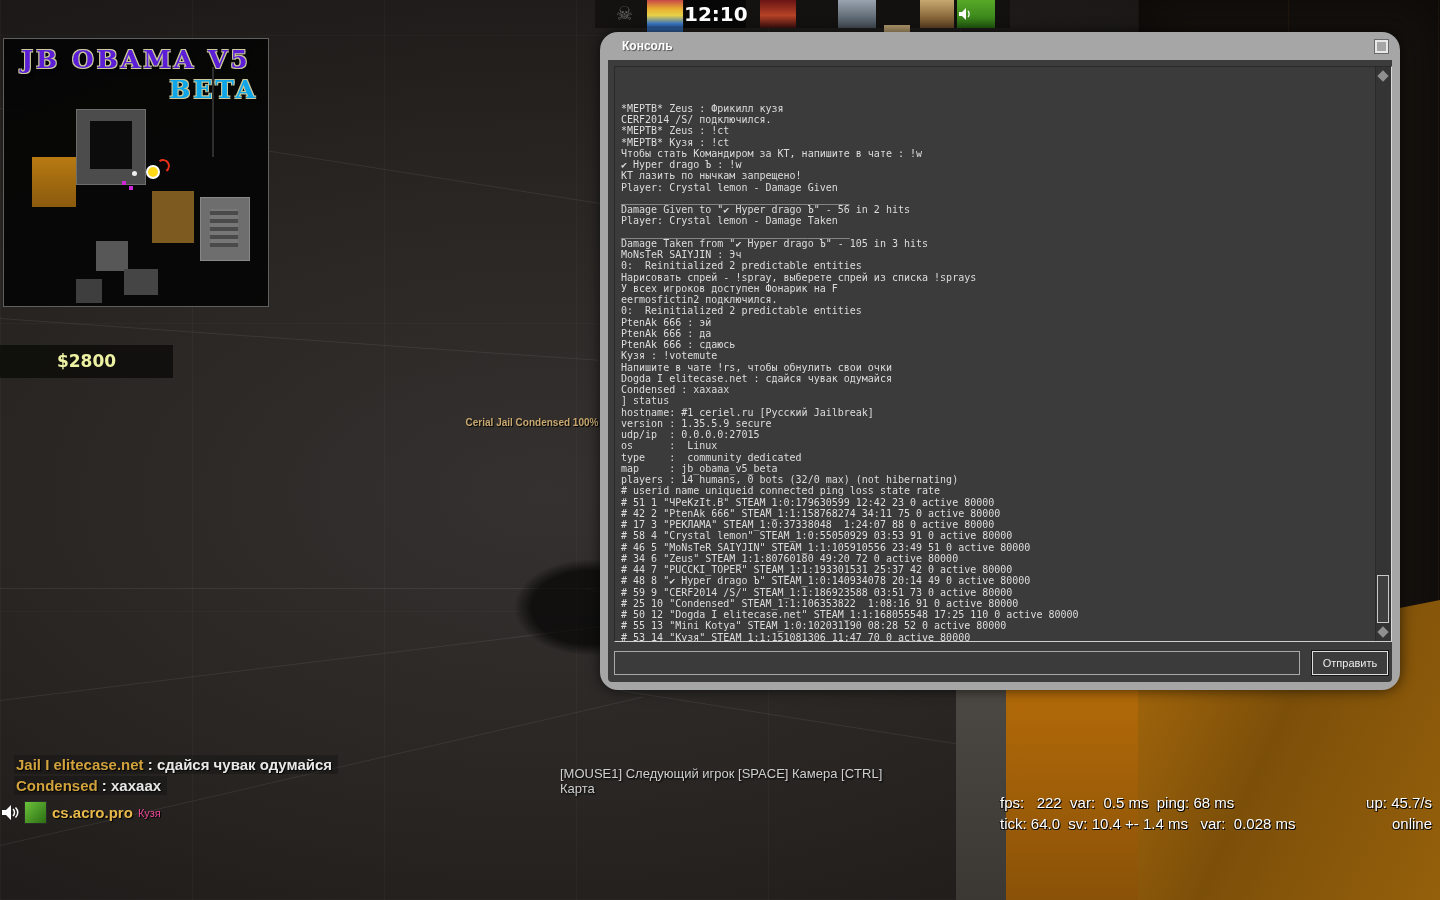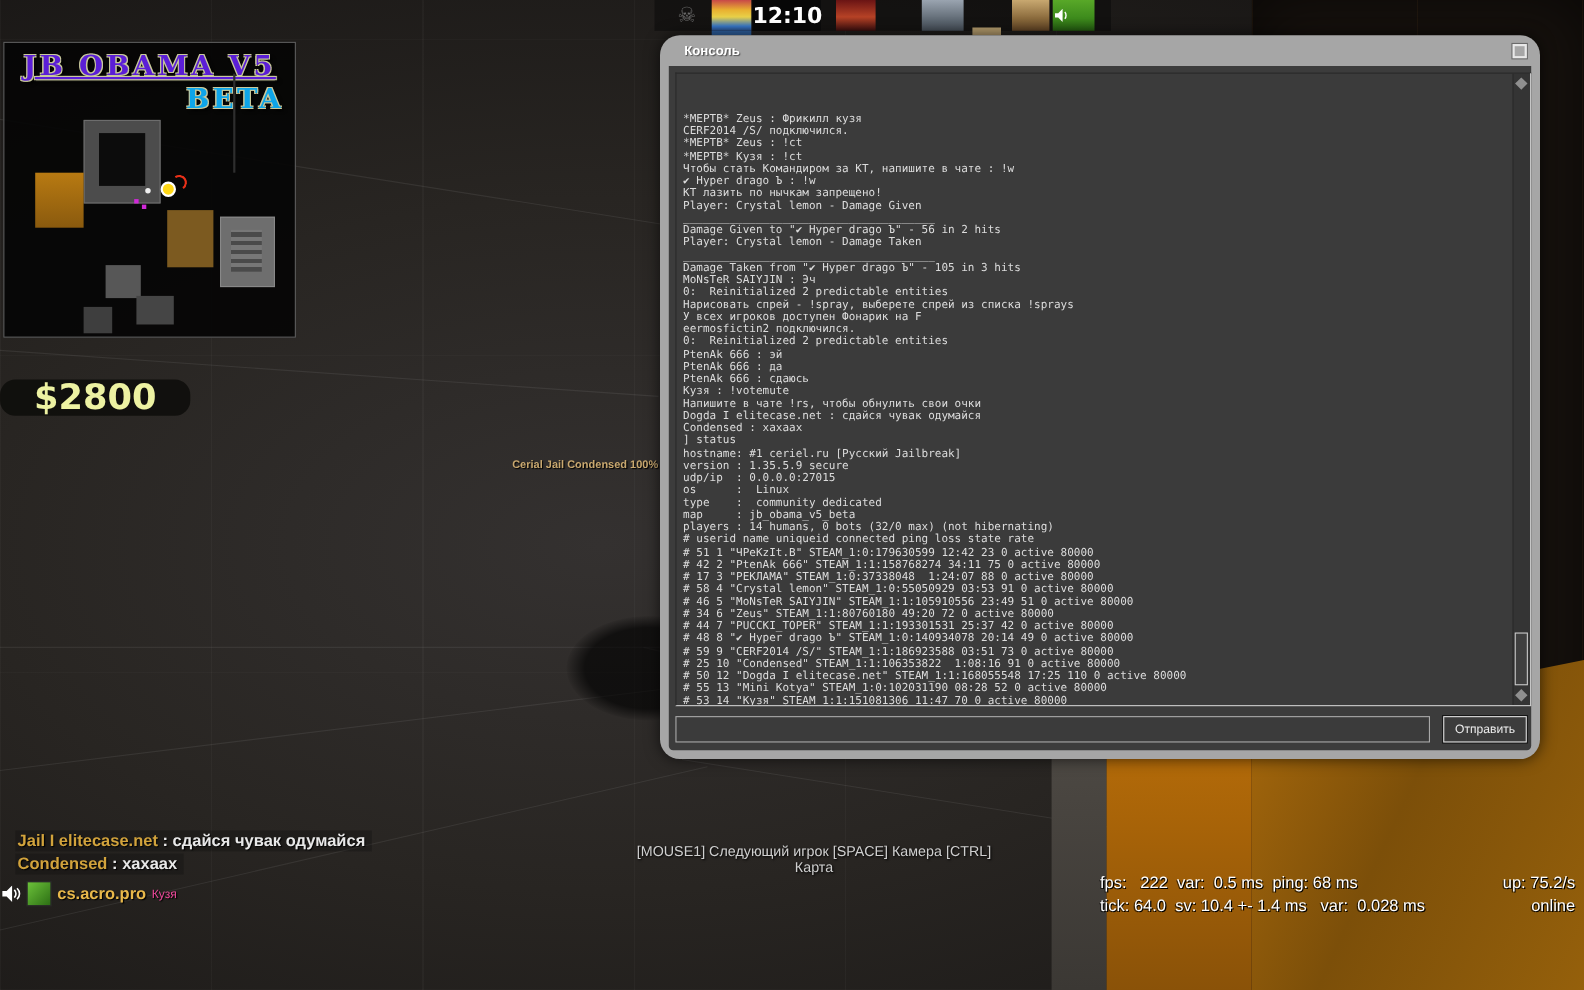--- a/index.html
+++ b/index.html
@@ -48,21 +48,21 @@
   .speaker-on-avatar{position:absolute;left:959px;top:8px;}
   .timerbox{position:absolute;left:684px;top:0;width:62px;height:28px;background:rgba(6,6,6,.88);
     color:#fff;font-weight:bold;font-size:20px;line-height:28px;text-align:center;
     font-family:"DejaVu Sans",sans-serif;letter-spacing:0;}
   
   .radar{position:absolute;left:3px;top:38px;width:264px;height:267px;background:rgba(4,4,4,.9);
     border:1px solid #5f5f5f;}
   .radar-title{position:absolute;left:0;right:0;top:6px;text-align:center;
     font-family:"DejaVu Serif",serif;font-weight:bold;font-size:25px;letter-spacing:3px;
     color:#5b1ed6;
-    text-shadow:-1px -1px 0 #c9c99c, 1px -1px 0 #c9c99c, -1px 1px 0 #c9c99c, 1px 1px 0 #c9c99c, 3px 3px 3px rgba(0,0,0,.85);text-decoration:underline;}
+    text-shadow:-1px -1px 0 #c9c99c, 1px -1px 0 #c9c99c, -1px 1px 0 #c9c99c, 1px 1px 0 #c9c99c, 3px 3px 3px rgba(0,0,0,.85);}
   .radar-title2{position:absolute;right:10px;top:36px;text-align:left;
     font-family:"DejaVu Serif",serif;font-weight:bold;font-size:25px;letter-spacing:3px;
     color:#0ea5e9;
     text-shadow:-1px -1px 0 #c9c99c, 1px -1px 0 #c9c99c, -1px 1px 0 #c9c99c, 1px 1px 0 #c9c99c, 3px 3px 3px rgba(0,0,0,.85);}
   .radar .s{position:absolute;}
   .r-a {left:72px;top:70px;width:68px;height:74px;background:#4c4c4c;border:1px solid #6d6d6d;}
   .r-ai{left:86px;top:82px;width:42px;height:48px;background:#0c0c0c;}
   .r-ol{left:28px;top:118px;width:44px;height:50px;background:linear-gradient(#b87a12,#8a5a0e);}
   .r-br{left:196px;top:158px;width:48px;height:62px;background:#6e6e6e;border:1px solid #888;}
   .r-bri{left:206px;top:170px;width:28px;height:38px;background:repeating-linear-gradient(0deg,#4a4a4a 0 4px,#777 4px 8px);}
@@ -72,22 +72,22 @@
   .r-g3{left:72px;top:240px;width:26px;height:24px;background:#3e3e3e;}
   .r-vl{left:208px;top:28px;width:2px;height:90px;background:#2e2e2e;}
   .r-m1{left:118px;top:142px;width:4px;height:4px;background:#d028d8;}
   .r-m2{left:125px;top:147px;width:4px;height:4px;background:#d028d8;}
   .r-wd{left:128px;top:132px;width:5px;height:5px;background:#eee;border-radius:50%;}
   .r-pd{left:142px;top:126px;width:10px;height:10px;background:#ffd818;border:2px solid #fff;border-radius:50%;}
   .r-rc{left:152px;top:120px;width:10px;height:10px;border:2px solid #e83018;border-radius:50%;
         border-left-color:transparent;border-bottom-color:transparent;transform:rotate(10deg);}
   
   .money{position:absolute;left:0;top:345px;width:173px;height:33px;background:rgba(10,10,8,.78);
-    color:#edf2a2;font-weight:bold;font-size:32px;line-height:33px;text-align:center;
-    font-family:"DejaVu Sans",sans-serif;border-radius:14px;}
+    color:#edf2a2;font-weight:bold;font-size:17px;line-height:33px;text-align:center;
+    font-family:"DejaVu Sans",sans-serif;}
   
   .nametag{position:absolute;left:452px;top:417px;width:160px;text-align:center;
     font-size:10px;font-weight:bold;color:#c9a86f;text-shadow:1px 1px 1px #000;}
   
   .console{position:absolute;left:600px;top:32px;width:800px;height:658px;background:#a6a6a6;
     border-radius:18px;box-shadow:0 0 14px rgba(0,0,0,.65);}
   .console-title{position:absolute;left:22px;top:7px;color:#fff;font-weight:bold;font-size:12px;
     text-shadow:1px 1px 1px rgba(0,0,0,.5);}
   .restore-icon{position:absolute;right:12px;top:8px;width:9px;height:9px;border:2px solid #e8e8e8;
     box-shadow:0 0 0 1px #6a6a6a;background:transparent;}
@@ -116,21 +116,21 @@
   .chat-line{margin-bottom:2px;background:rgba(10,10,10,.28);display:table;padding:1px 6px 1px 2px;
     font-size:15px;font-weight:bold;text-shadow:1px 1px 1px rgba(0,0,0,.9);}
   .chat-name{color:#d2a33c;}
   .chat-sep,.chat-text{color:#e8e8e8;}
   .voice-row{position:absolute;left:2px;top:801px;display:flex;align-items:center;gap:5px;}
   .voice-avatar{width:21px;height:21px;background:linear-gradient(135deg,#6cc23a,#2c6e14);
     border:1px solid #2a2a2a;}
   .voice-tag{font-size:15px;font-weight:bold;color:#e8b84a;text-shadow:1px 1px 1px #000;}
   .voice-player{font-size:11px;color:#ec4899;text-shadow:1px 1px 1px #000;}
   
-  .spec-hint{position:absolute;left:560px;top:766px;width:360px;text-align:center;
+  .spec-hint{position:absolute;left:560px;top:766px;width:360px;text-align:left;
     font-size:13px;color:#cfcfcf;text-shadow:1px 1px 2px #000;}
   
   .netgraph{position:absolute;right:8px;top:792px;width:432px;
     font-family:"Liberation Sans",sans-serif;font-size:15px;color:#fff;
     text-shadow:1px 1px 0 #000, -1px 1px 0 rgba(0,0,0,.6);line-height:21px;}
   .ng-row{display:flex;justify-content:space-between;white-space:pre;}
   .icon-svg{display:block;}
 </style>
 </head>
 <body>
@@ -239,21 +239,21 @@
     <span class="voice-tag">cs.acro.pro</span>
     <span class="voice-player">Кузя</span>
   </div>
 
   <div class="spec-hint">[MOUSE1] Следующий игрок [SPACE] Камера [CTRL] Карта</div>
 
   <div class="netgraph">
 
       <div class="ng-row">
         <span class="ng-left">fps:   222  var:  0.5 ms  ping: 68 ms</span>
-        <span class="ng-right">up: 75.2/s</span>
+        <span class="ng-right">up: 45.7/s</span>
       </div>
 
 
       <div class="ng-row">
         <span class="ng-left">tick: 64.0  sv: 10.4 +- 1.4 ms   var:  0.028 ms</span>
         <span class="ng-right">online</span>
       </div>
     </div>
 
 </div>

